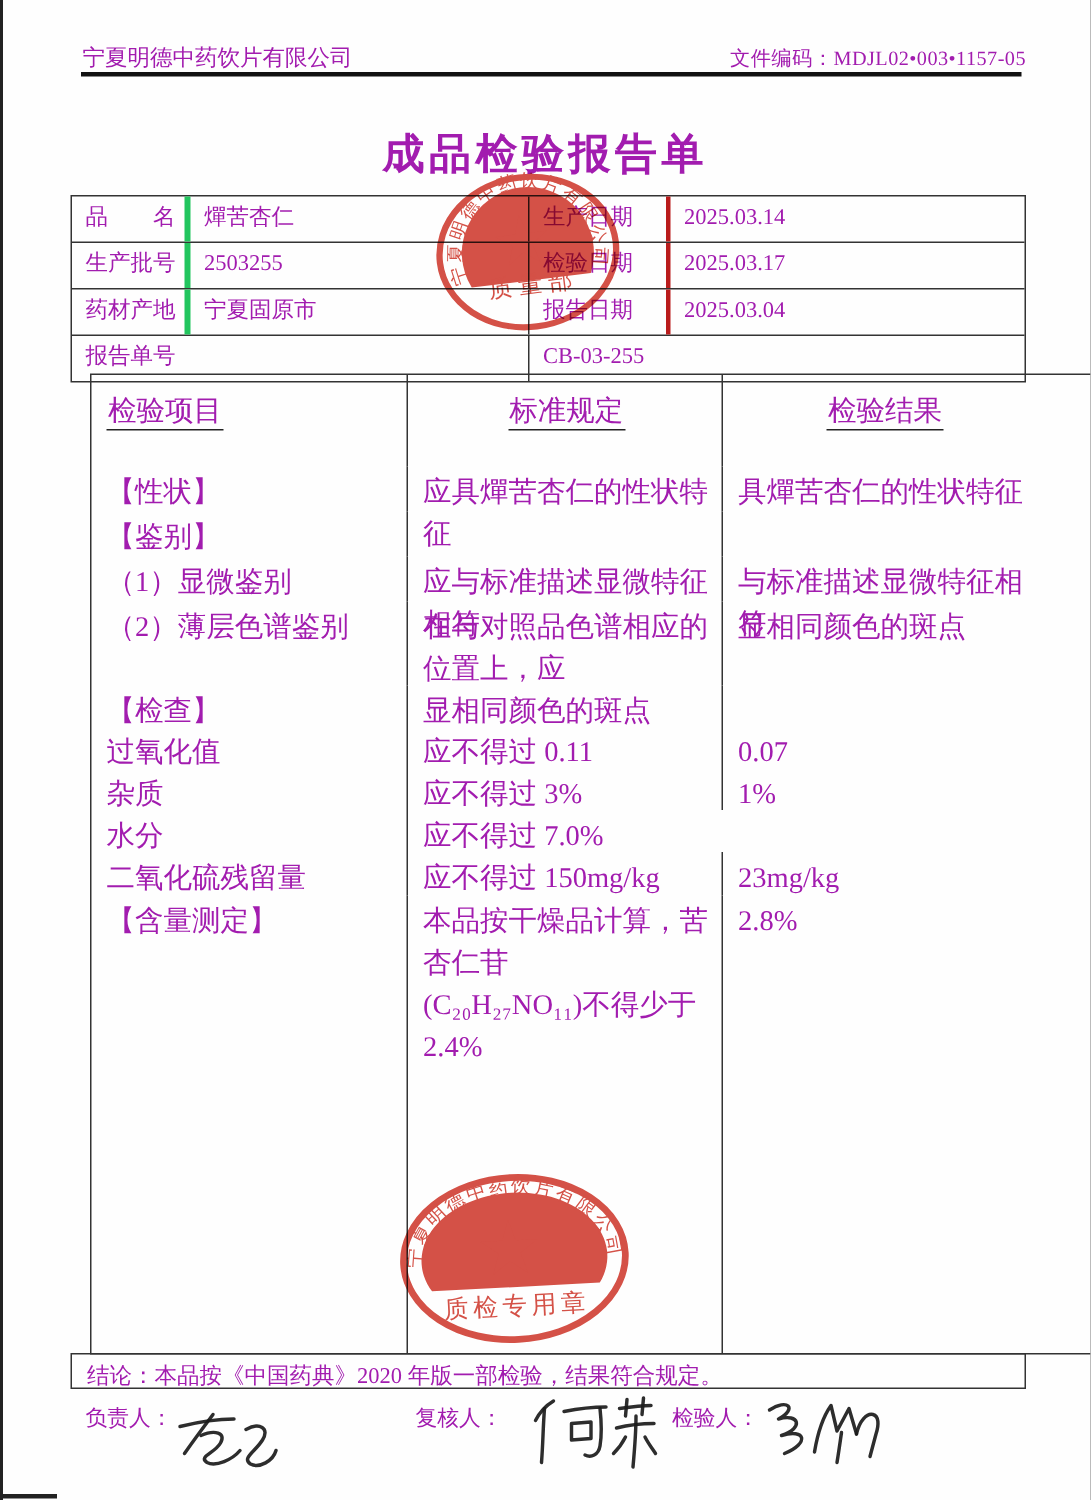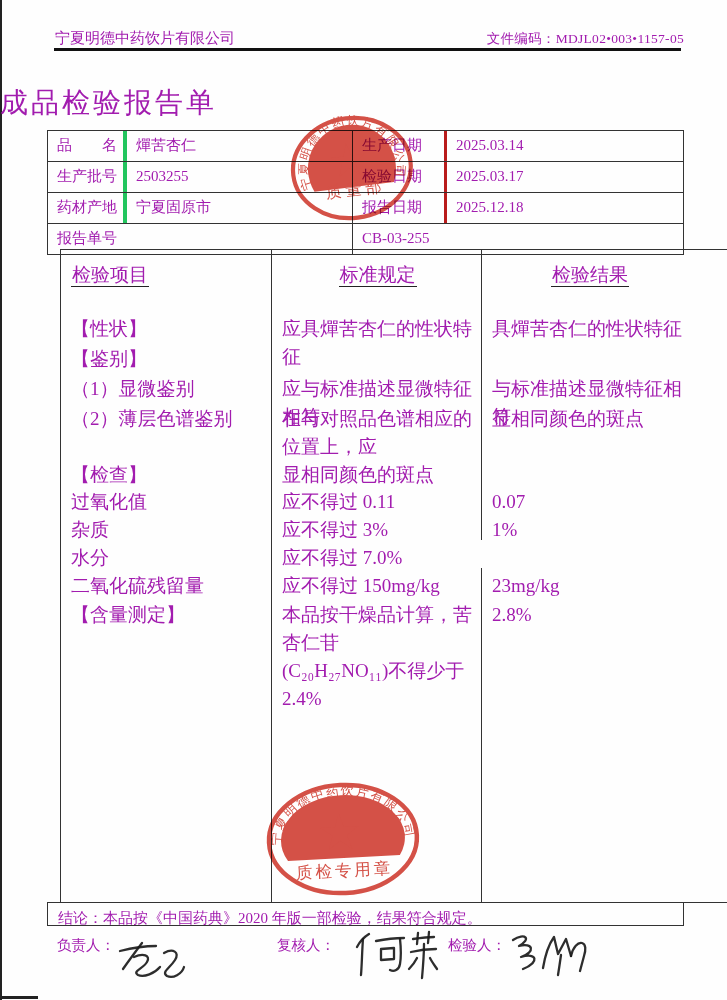--- a/index.html
+++ b/index.html
@@ -4,22 +4,22 @@
 <style>
   html,body{margin:0;padding:0;background:#888;}
   .page{position:relative;width:727px;height:1000px;background:#fefefe;margin:0 auto;
         font-family:"Liberation Serif","DejaVu Serif",serif;color:#a21caf;overflow:hidden;}
   .scan-edge-left{position:absolute;left:0;top:0;width:2px;height:1000px;background:#222;}
   .scan-edge-bottom{position:absolute;left:0;top:996px;width:38px;height:3px;background:#222;}
 
   .hdr-company{position:absolute;left:55px;top:29px;font-size:15px;}
   .hdr-code{position:absolute;right:43px;top:30px;font-size:13.5px;letter-spacing:.3px;}
   .hdr-rule{position:absolute;left:54px;top:48px;width:627px;height:3px;background:#111;}
-  .title{position:absolute;left:0;top:84px;width:727px;text-align:left;
-         font-size:28px;font-weight:normal;letter-spacing:3px;}
+  .title{position:absolute;left:0;top:84px;width:727px;text-align:center;
+         font-size:28px;font-weight:bold;letter-spacing:3px;}
 
   
   .info{position:absolute;left:47px;top:130px;width:637px;border:1px solid #333;box-sizing:border-box;font-size:15px;}
   .irow{display:flex;height:30px;line-height:29px;}
   .irow:not(:last-child){border-bottom:1px solid #333;}
   .icell{box-sizing:border-box;padding-left:9px;overflow:hidden;white-space:nowrap;}
   .ic1{width:75px;}
   .ic2{width:229px;border-left:4px solid #22c55e;}
   .ic3{width:92px;border-left:1px solid #333;}
   .ic4{flex:1;border-left:3px solid #b91c1c;}
@@ -75,21 +75,21 @@
     <div class="irow">
       <div class="icell ic1">生产批号</div>
       <div class="icell ic2">2503255</div>
       <div class="icell ic3">检验日期</div>
       <div class="icell ic4">2025.03.17</div>
     </div>
     <div class="irow">
       <div class="icell ic1">药材产地</div>
       <div class="icell ic2">宁夏固原市</div>
       <div class="icell ic3">报告日期</div>
-      <div class="icell ic4">2025.12.18</div>
+      <div class="icell ic4">2025.03.04</div>
     </div>
     <div class="irow">
       <div class="icell ic-span-l">报告单号</div>
       <div class="icell ic-span-r">CB-03-255</div>
     </div>
   </div>
 
   <div class="insp">
     <div class="insp-body">
       <div class="trow thead h61">

